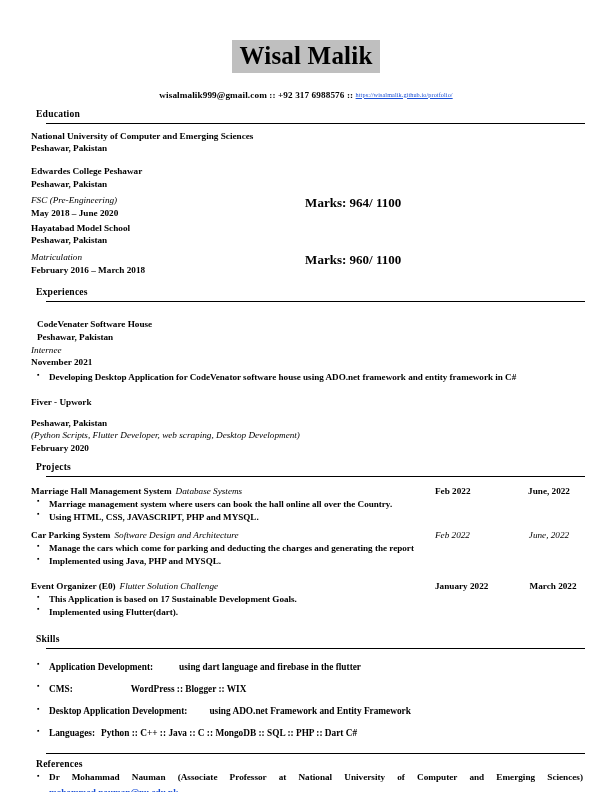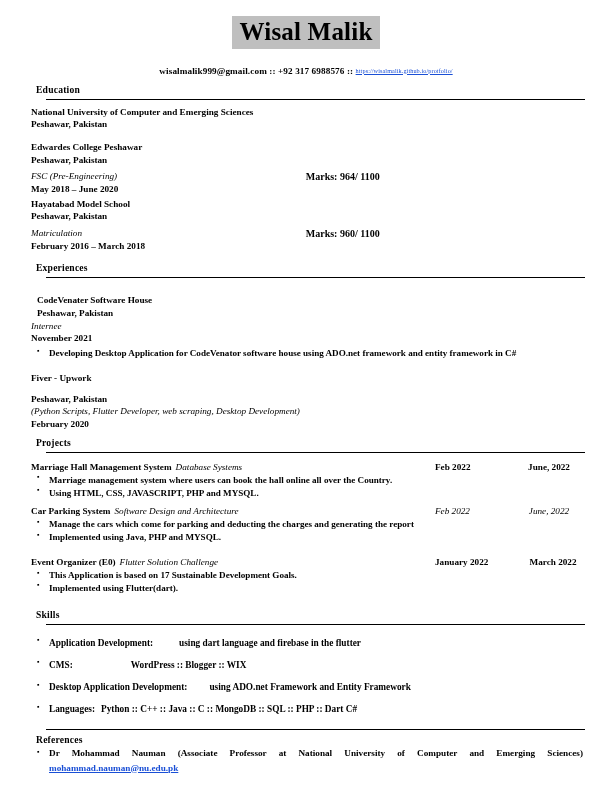--- a/index.html
+++ b/index.html
@@ -19,21 +19,21 @@
     width: 612px;
     height: 792px;
     box-sizing: border-box;
     padding: 0;
     overflow: hidden;
   }
 
   
   .name-wrap {
     text-align: center;
-    margin-top: 16px;
+    margin-top: 40px;
   }
   .name {
     display: inline-block;
     font-size: 25px;
     font-weight: bold;
     letter-spacing: 0.2px;
     background: #bfbfbf;
     padding: 1px 7px 2px 7px;
     line-height: 1.18;
   }
@@ -87,21 +87,21 @@
 
   .b  { font-weight: bold; }
   .i  { font-style: italic; }
   .bi { font-weight: bold; font-style: italic; }
 
   .mid {
     position: absolute;
     left: 50%;
     transform: translateX(-3%);
     white-space: nowrap;
-    font-size: 10px;
+    font-size: 13px;
   }
   .row.rel { position: relative; flex-direction: column; }
 
   ul.bullets {
     list-style: none;
     margin: 0;
     padding: 0;
   }
   ul.bullets li {
     position: relative;

